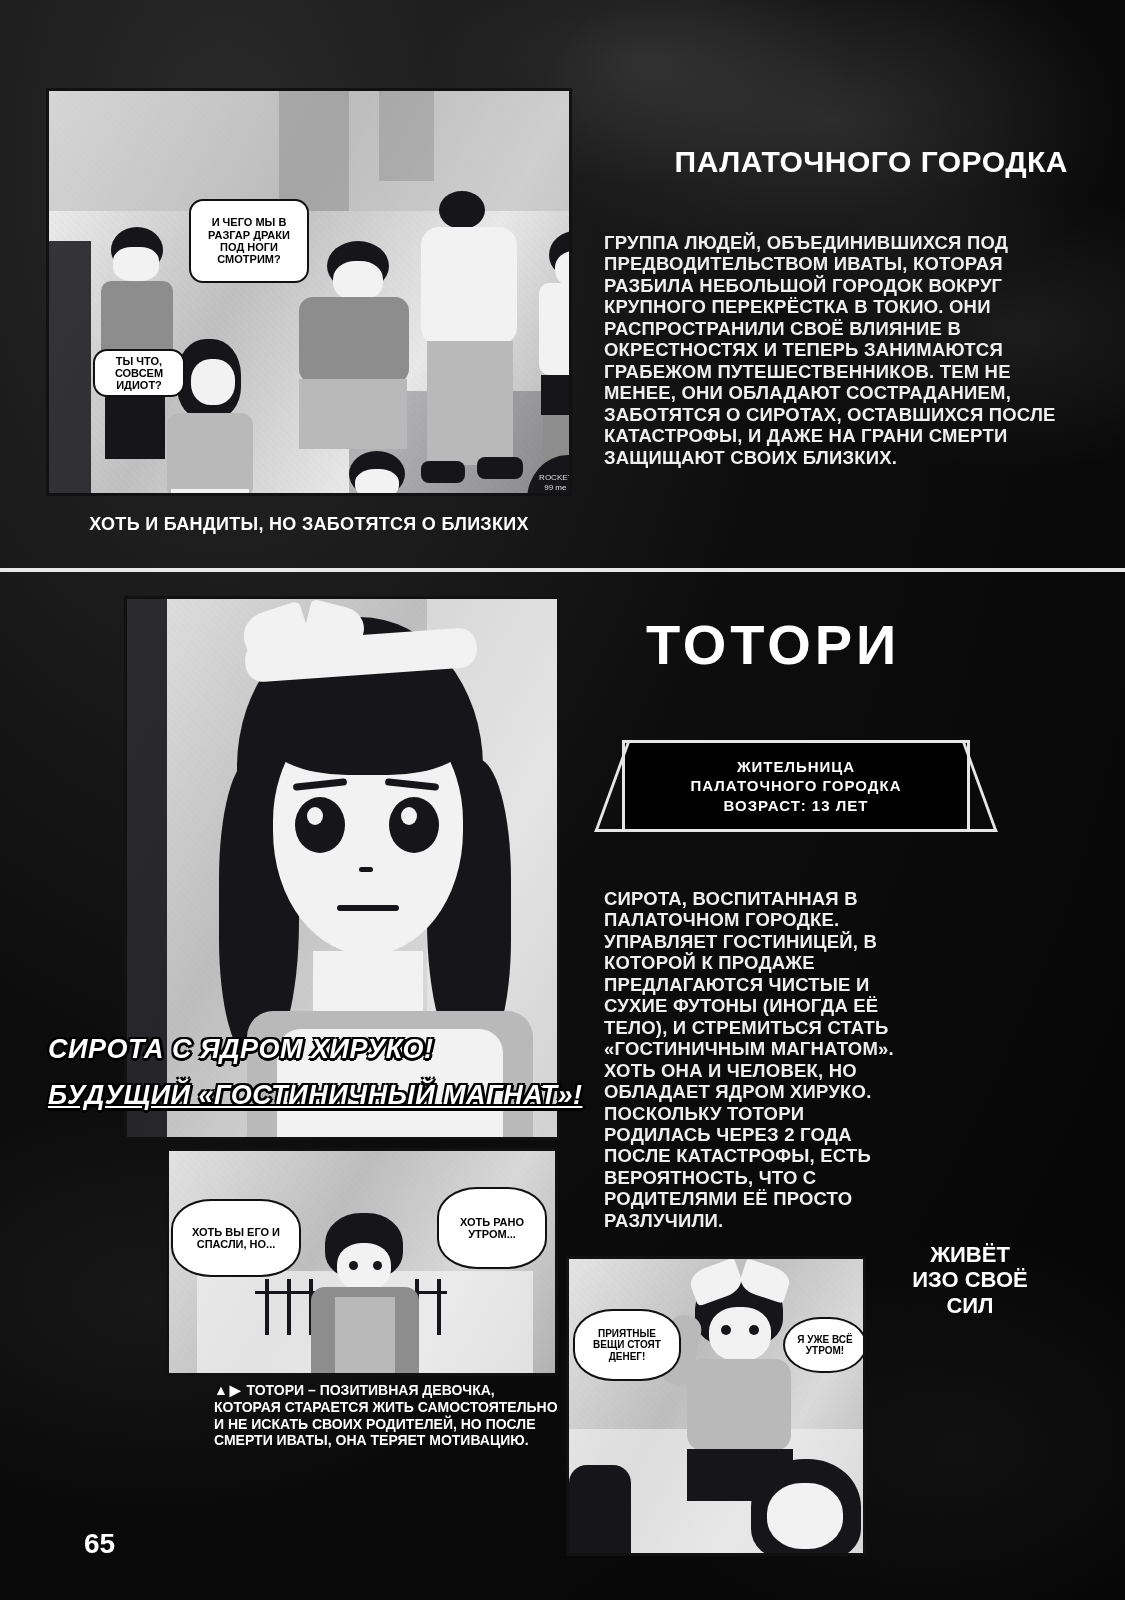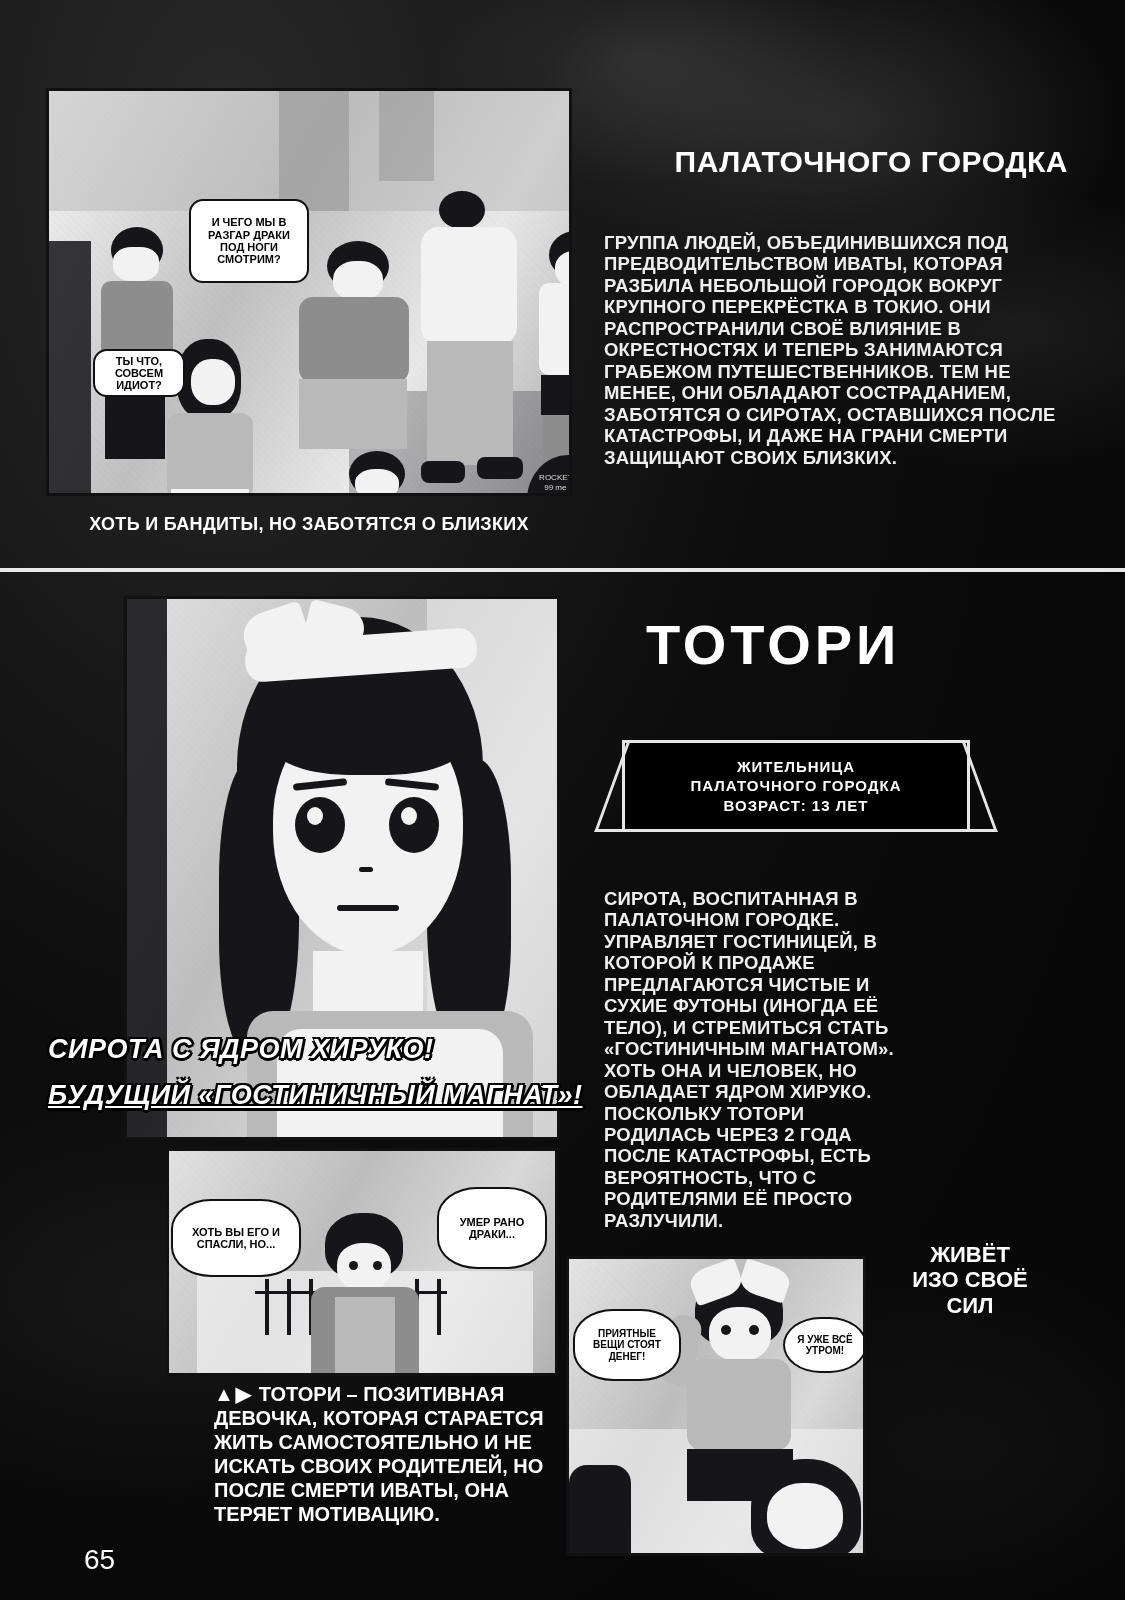--- a/index.html
+++ b/index.html
@@ -119,23 +119,22 @@
     color:#fff;
     line-height:1.12;
     letter-spacing:0.5px;
     text-shadow:
       -2px -2px 0 #000, 2px -2px 0 #000, -2px 2px 0 #000, 2px 2px 0 #000,
       0 3px 0 #000, 3px 0 0 #000;
     font-style:italic;
   }
   .pagenum {
     position:absolute;
-    font-weight:400;
-    color:#fff;
-    margin-top:16px;
+    font-weight:700;
+    color:#fff;
   }
   .arrows { letter-spacing:2px; }
 </style>
 </head>
 <body>
 
 <div class="page">
   <div class="smoke"></div>
 
   <div class="divider" style="top:568px;"></div>
@@ -255,21 +254,21 @@
     <div class="inkrect" style="left:86px; top:140px; width:192px; height:3px;"></div>
 
     <div class="ink" style="left:156px; top:62px; width:78px; height:66px; border-radius:46% 46% 40% 40%;"></div>
     <div class="white" style="left:168px; top:92px; width:54px; height:48px; border-radius:45%;"></div>
     <div class="inkrect" style="left:180px; top:110px; width:9px; height:9px; border-radius:50%;"></div>
     <div class="inkrect" style="left:204px; top:110px; width:9px; height:9px; border-radius:50%;"></div>
     <div class="gray" style="left:142px; top:136px; width:108px; height:92px; border-radius:14px 14px 0 0;"></div>
     <div class="lightgray" style="left:166px; top:146px; width:60px; height:82px;"></div>
 
     <div class="bubble soft" style="left:2px; top:48px; width:130px; height:78px; font-size:11px;">ХОТЬ ВЫ ЕГО И СПАСЛИ, НО...</div>
-    <div class="bubble soft" style="left:268px; top:36px; width:110px; height:82px; font-size:11px;">УМЕР РАНО ДРАКИ...</div>
+    <div class="bubble soft" style="left:268px; top:36px; width:110px; height:82px; font-size:11px;">ХОТЬ РАНО УТРОМ...</div>
   </div>
 
   <div class="panel" style="left:566px; top:1256px; width:300px; height:300px;">
     <div class="art"></div>
     <div class="lightgray" style="left:0; top:0; width:100%; height:100%; opacity:.3;"></div>
     <div class="white" style="left:0; top:170px; width:100%; height:130px; opacity:.6;"></div>
 
     <div class="ink" style="left:126px; top:18px; width:88px; height:70px; border-radius:46% 46% 40% 40%;"></div>
     <div class="white" style="left:140px; top:48px; width:62px; height:54px; border-radius:45%;"></div>
     <div class="inkrect" style="left:152px; top:66px; width:10px; height:10px; border-radius:50%;"></div>
@@ -288,19 +287,19 @@
     <div class="bubble soft" style="left:4px; top:50px; width:108px; height:72px; font-size:10px;">ПРИЯТНЫЕ ВЕЩИ СТОЯТ ДЕНЕГ!</div>
     <div class="bubble soft" style="left:214px; top:58px; width:84px; height:56px; font-size:10px;">Я УЖЕ ВСЁ УТРОМ!</div>
   </div>
 
   <div style="position:absolute; left:880px; top:1242px; width:180px; text-align:center; font-weight:800; font-size:22px; line-height:1.15;">
     <div>ЖИВЁТ</div>
     <div>ИЗО СВОЁ</div>
     <div>СИЛ</div>
   </div>
 
-  <div style="position:absolute; left:214px; top:1382px; width:348px; font-weight:800; font-size:20px; line-height:1.2;">
+  <div style="position:absolute; left:214px; top:1382px; width:348px; font-weight:800; font-size:14px; line-height:1.2;">
     <span class="arrows">▲▶</span>
     <span>ТОТОРИ – ПОЗИТИВНАЯ ДЕВОЧКА, КОТОРАЯ СТАРАЕТСЯ ЖИТЬ САМОСТОЯТЕЛЬНО И НЕ ИСКАТЬ СВОИХ РОДИТЕЛЕЙ, НО ПОСЛЕ СМЕРТИ ИВАТЫ, ОНА ТЕРЯЕТ МОТИВАЦИЮ.</span>
   </div>
 
   <div class="pagenum" style="left:84px; top:1528px; font-size:28px;">65</div>
 </div>
 
 </body></html>

